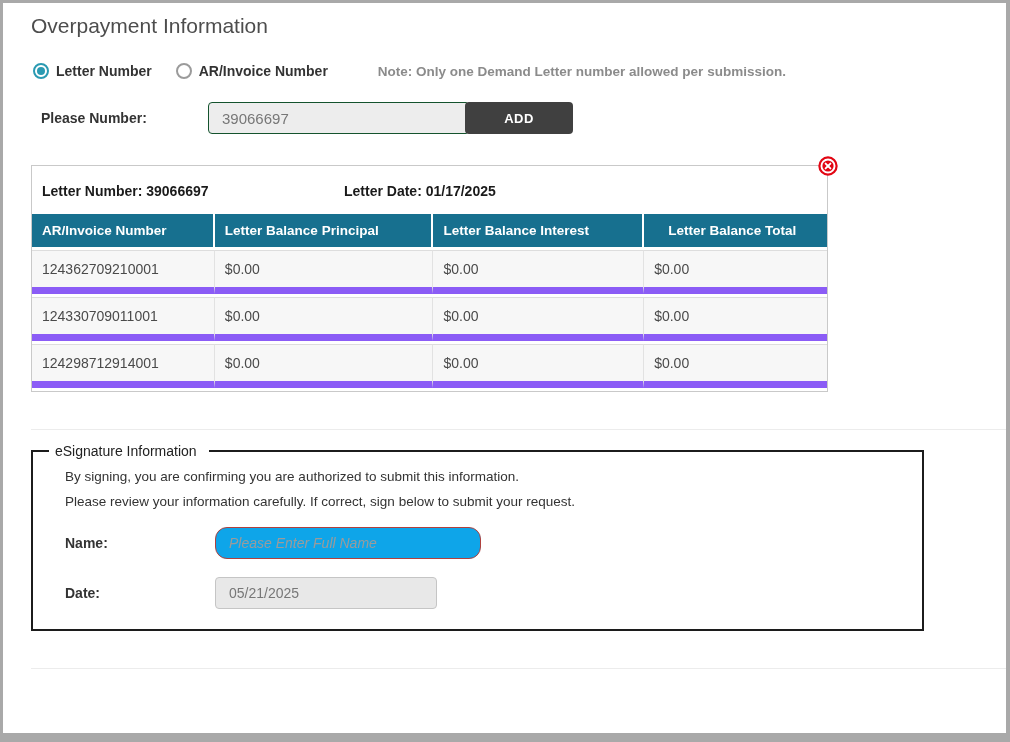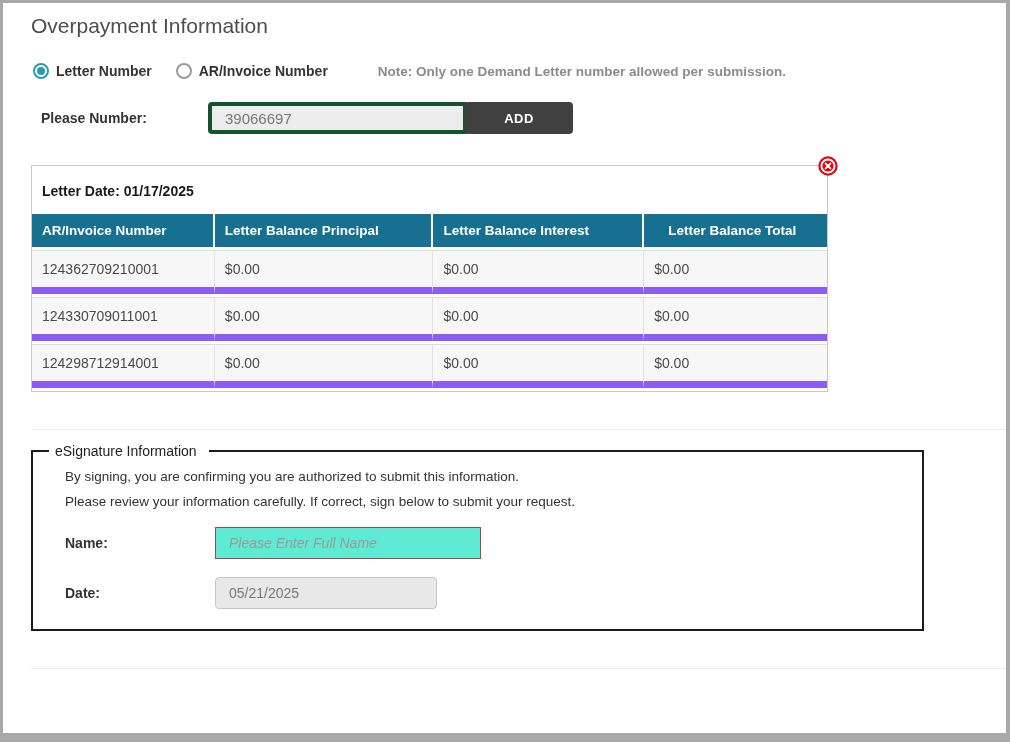--- a/index.html
+++ b/index.html
@@ -41,21 +41,21 @@
   .radio-circle.unselected { border-color: #9b9b9b; }
   .radio-label { font-size: 14px; font-weight: bold; color: #333; }
   .note-text { margin-left: 26px; font-size: 13.5px; font-weight: bold; color: #8b8b8b; }
 
   
   .letter-row { display: flex; align-items: center; margin: 23px 0 0 38px; }
   .letter-row .field-label { width: 167px; font-size: 14px; font-weight: bold; color: #333; }
   .input-group { display: flex; align-items: stretch; }
   .letter-input {
     width: 259px; height: 32px;
-    background: #ededed; border: 4px solid #14532d;
+    background: #ededed; border: 1px solid #14532d;
     border-radius: 4px 0 0 4px;
     padding: 0 13px; font-size: 15px; color: #777;
     font-family: "Liberation Sans", sans-serif;
   }
   .add-btn {
     width: 108px; height: 32px;
     background: #404040; color: #fff;
     font-weight: bold; font-size: 13px; letter-spacing: .5px;
     border: none; border-radius: 4px;
     margin-left: -2px; cursor: pointer;
@@ -111,22 +111,22 @@
   .esig-fieldset legend {
     margin-left: 16px; padding: 0 12px 0 6px;
     font-size: 14px; color: #222;
   }
   .instr { margin: 4px 0 3px 32px; font-size: 13.5px; color: #333; }
   .instr.first { margin-top: 10px; }
   .sig-row { display: flex; align-items: center; margin: 18px 0 0 32px; }
   .sig-row .sig-label { width: 150px; font-size: 14px; font-weight: bold; color: #333; }
   .name-input {
     width: 266px; height: 32px;
-    border: 1px solid #b0413e; border-radius: 0;
-    padding: 0 13px; font-size: 14px; color: #333; background: #5eead4;
+    border: 1px solid #b0413e; border-radius: 12px;
+    padding: 0 13px; font-size: 14px; color: #333; background: #0ea5e9;
     font-family: "Liberation Sans", sans-serif;
   }
   .name-input::placeholder { color: #9b9b9b; font-style: italic; opacity: 1; }
   .date-input {
     width: 222px; height: 32px;
     border: 1px solid #c5c5c5; border-radius: 4px;
     background: #e8e8e8; color: #777;
     padding: 0 13px; font-size: 14px;
     font-family: "Liberation Sans", sans-serif;
   }
@@ -171,20 +171,21 @@
 
   <div class="table-card">
     <button class="delete-btn" title="">
       <svg width="20" height="20" viewBox="0 0 20 20">
         <circle cx="10" cy="10" r="8.6" fill="#ffffff" stroke="#e20613" stroke-width="2.2"></circle>
         <circle cx="10" cy="10" r="5.6" fill="#e20613"></circle>
         <path d="M7.6 7.6 L12.4 12.4 M12.4 7.6 L7.6 12.4" stroke="#ffffff" stroke-width="1.9" stroke-linecap="round"></path>
       </svg>
     </button>
     <div class="card-info">
+      <span class="info-item">Letter Number: 39066697</span>
       <span class="info-item">Letter Date: 01/17/2025</span>
     </div>
     <table class="balance-table">
       <thead>
         <tr>
           <th>AR/Invoice Number</th>
           <th>Letter Balance Principal</th>
           <th>Letter Balance Interest</th>
           <th>Letter Balance Total</th>
         </tr>

